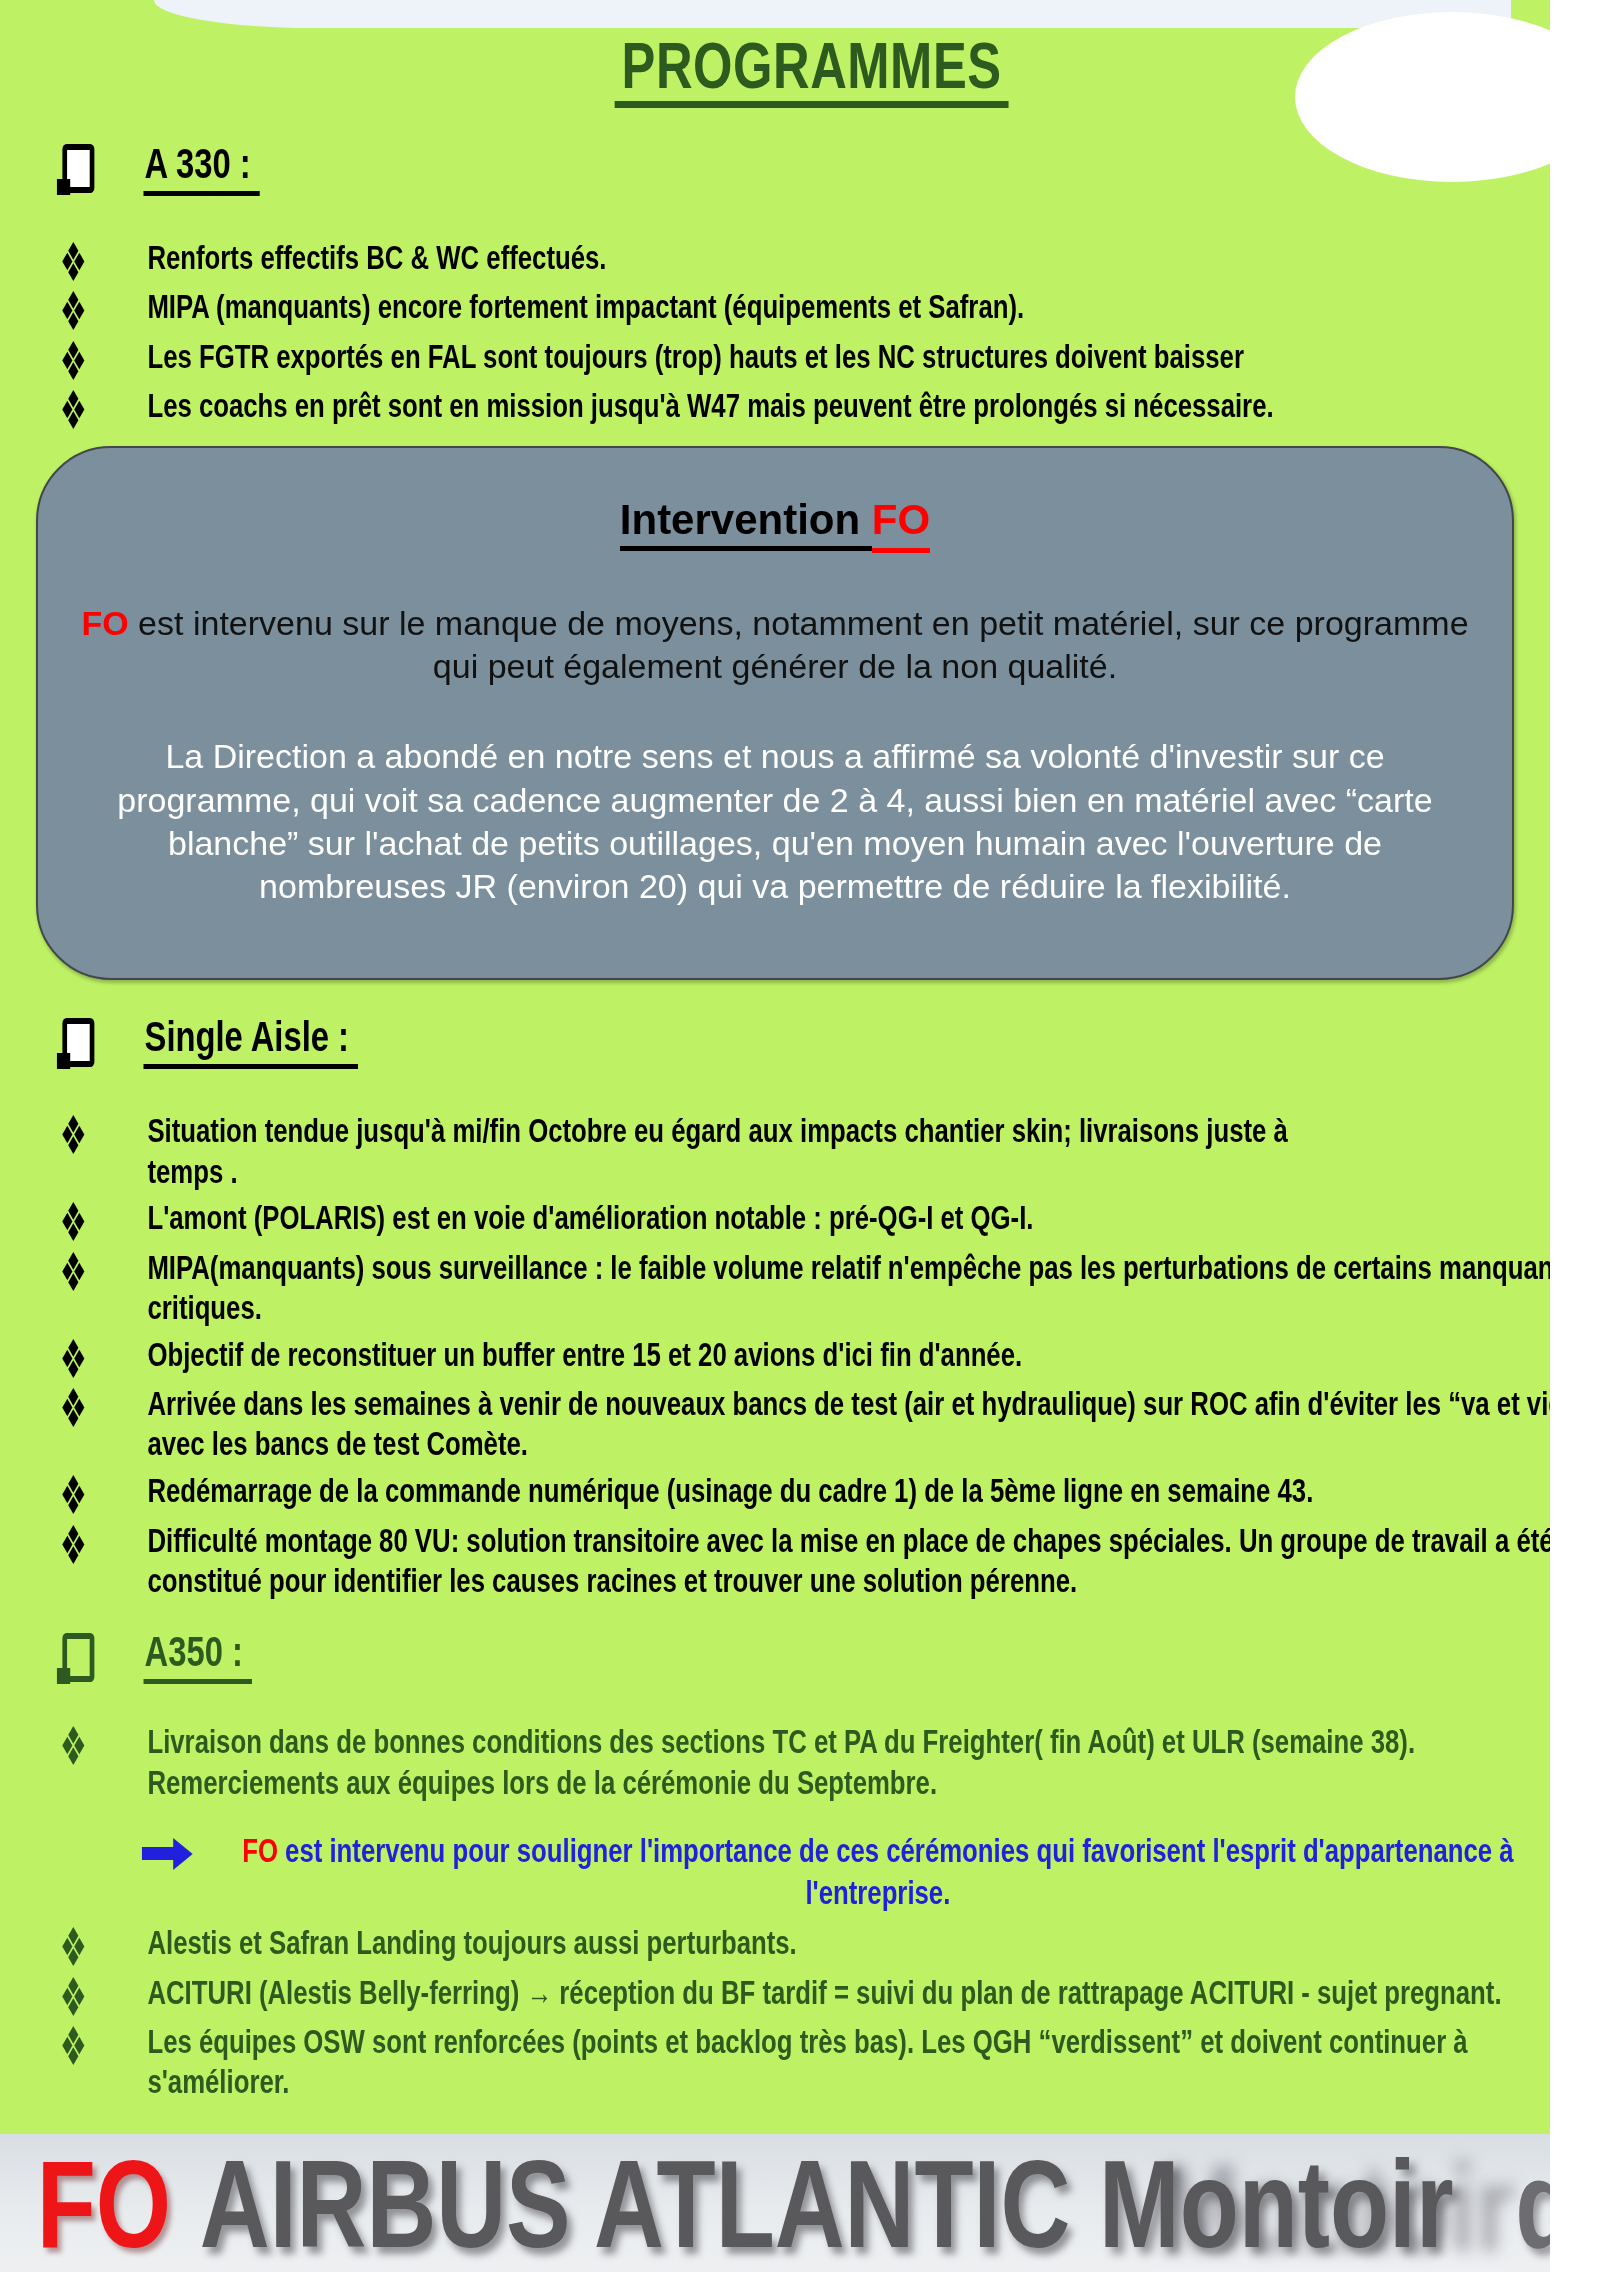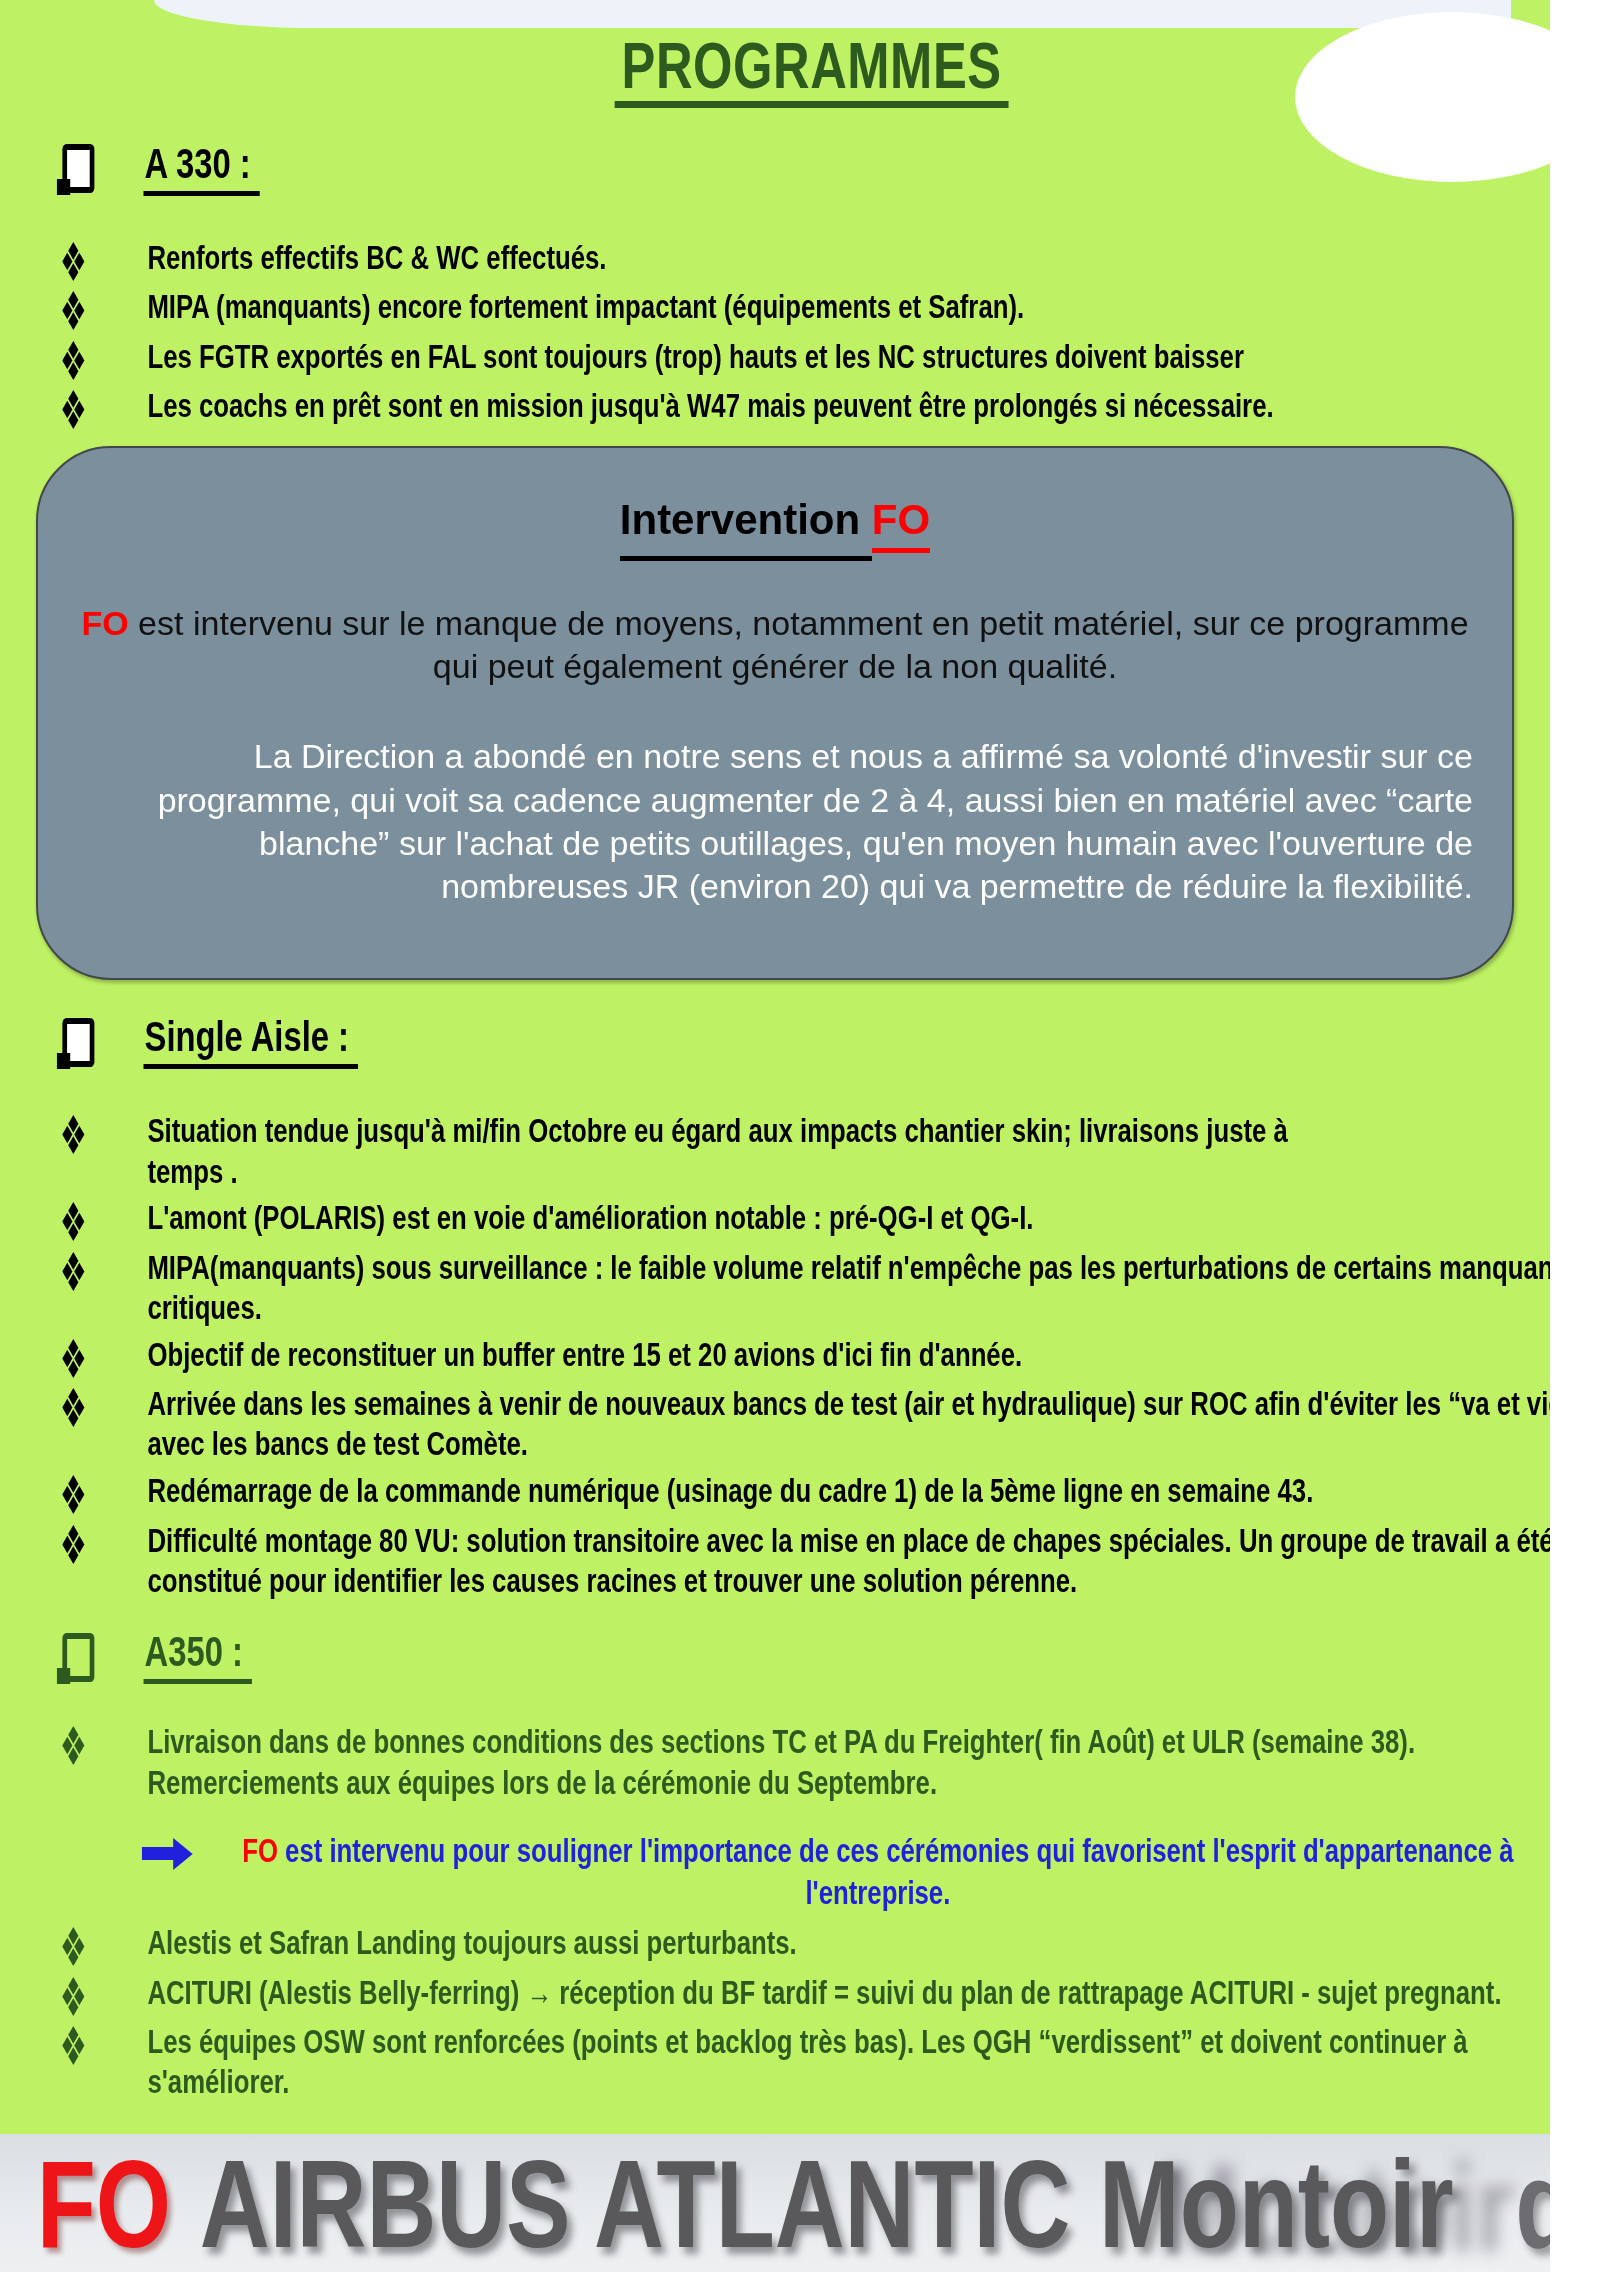--- a/index.html
+++ b/index.html
@@ -35,25 +35,25 @@
   ul.blist .b-icon{flex:0 0 110px;padding-top:3.9px;}
   ul.blist .b-icon svg{width:30px;height:39px;display:block;fill:currentColor;}
   ul.blist .b-text{flex:1;font-size:33px;font-weight:700;line-height:1.22;padding-right:26px;
         white-space:pre-line;}
   ul.blist.green{color:#2d5a1e;}
 
   
   .ibox{margin:17px 36px 0 36px;background:#7b8f9c;border:2.6px solid #43474b;
         border-radius:75px;padding:39px 39px 56px 39px;box-shadow:1.3px 2.6px 3.9px rgba(0,0,0,.25);}
   .ibox-title{text-align:center;font-size:42px;font-weight:700;margin-top:9.2px;}
-  .ibox-title .t-main{color:#000;border-bottom:5.9px solid #000;padding-bottom:13px;margin-top:12px;}
+  .ibox-title .t-main{color:#000;border-bottom:5.9px solid #000;padding-bottom:3px;margin-top:12px;}
   .ibox-title .t-accent{color:#ff0000;border-bottom:5.9px solid #ff0000;padding-bottom:5.2px;}
   .ibox p{margin:14px auto;font-size:34px;line-height:1.27;text-align:center;max-width:1480px;}
   .ibox .p1{margin-top:58px;color:#111;}
-  .ibox .p2{margin-top:47px;color:#fff;text-align:right;}
+  .ibox .p2{margin-top:47px;color:#fff;}
   .accent-red{color:#ff0000;font-weight:700;}
 
   
   .arrow-row{display:flex;align-items:flex-start;padding-left:182px;margin-top:27.5px;}
   .arrow-icon{flex:0 0 auto;position:relative;width:41px;height:13px;background:#2121dd;
         margin-top:17px;}
   .arrow-icon::after{content:'';position:absolute;right:-23.6px;top:-9.8px;width:0;height:0;
         border-left:25px solid #2121dd;border-top:16.4px solid transparent;border-bottom:16.4px solid transparent;}
   .arrow-text{flex:1;text-align:center;font-size:33px;font-weight:700;line-height:1.25;
         color:#2121dd;padding:0 92px 0 39px;}

